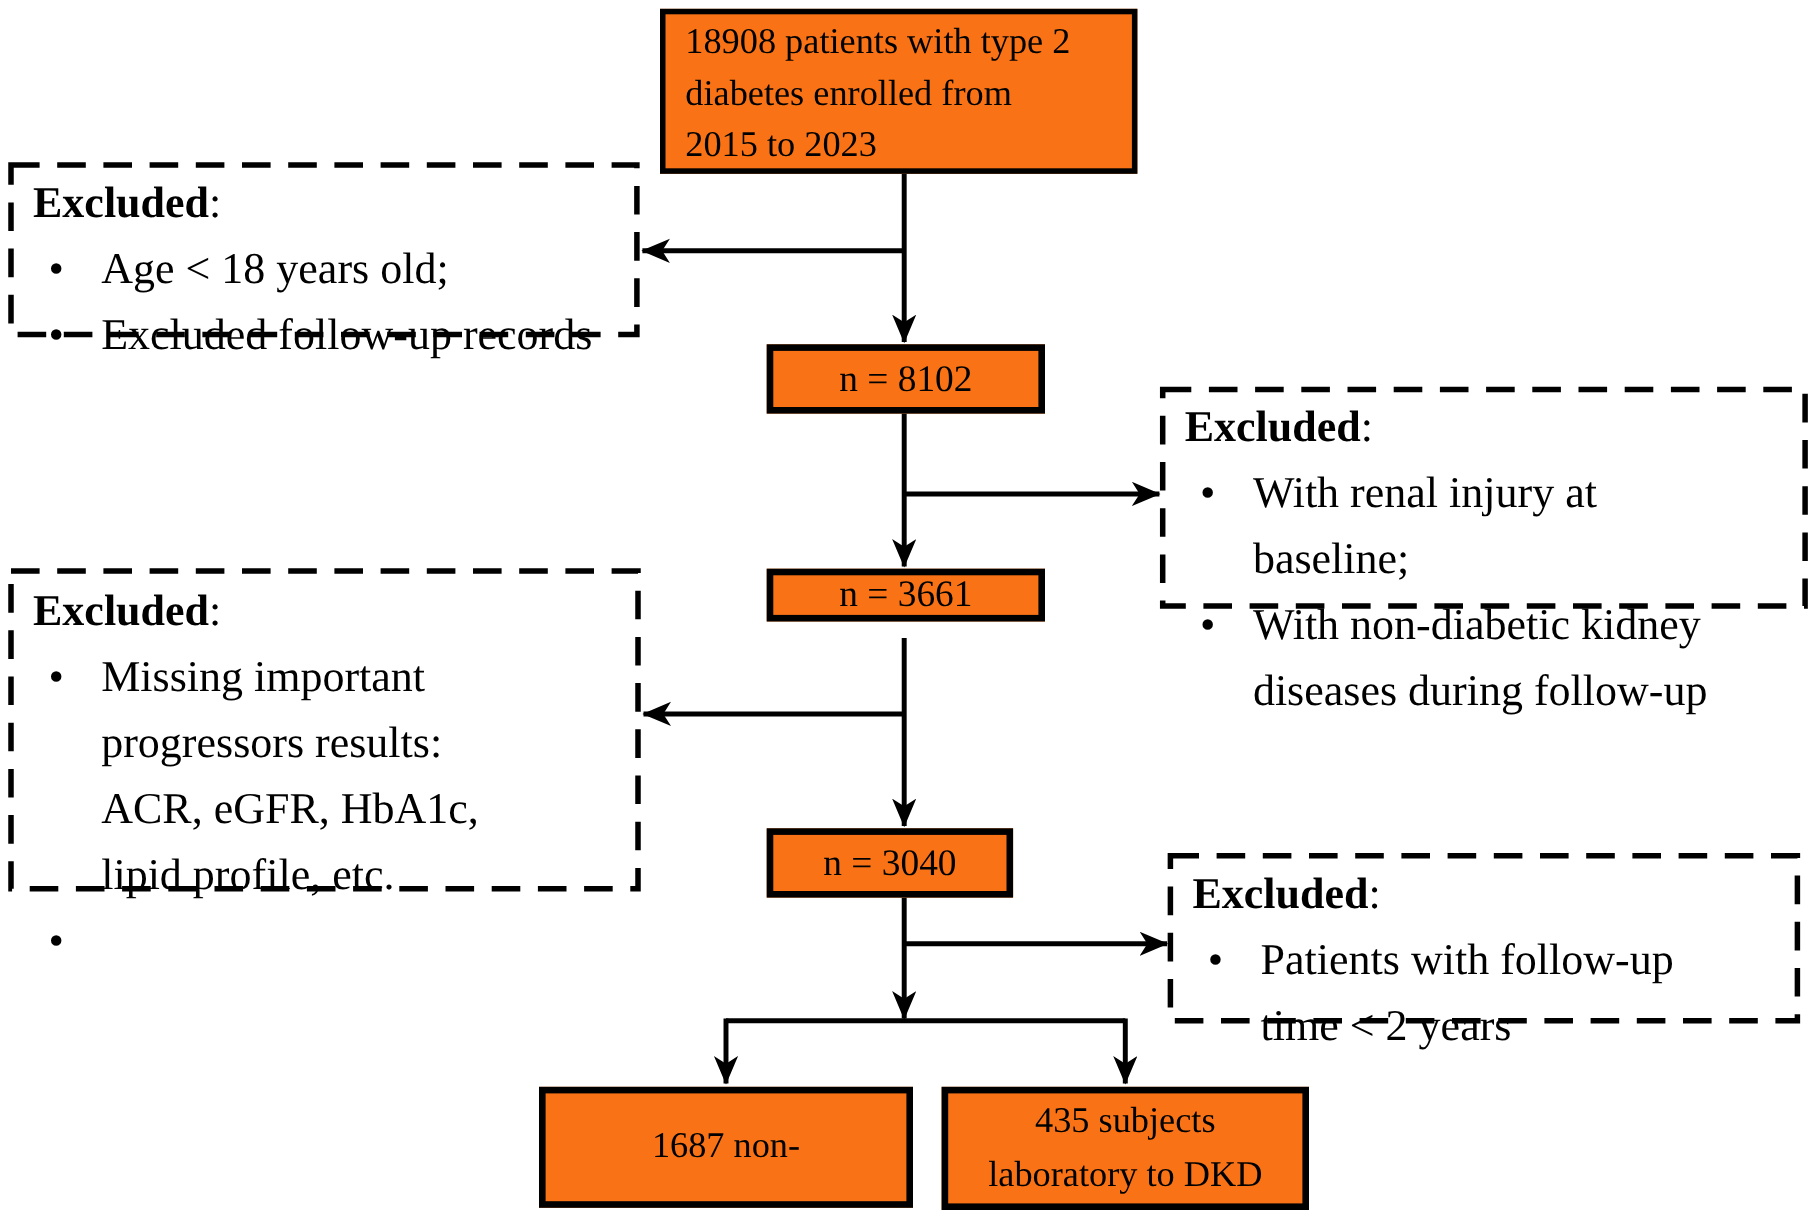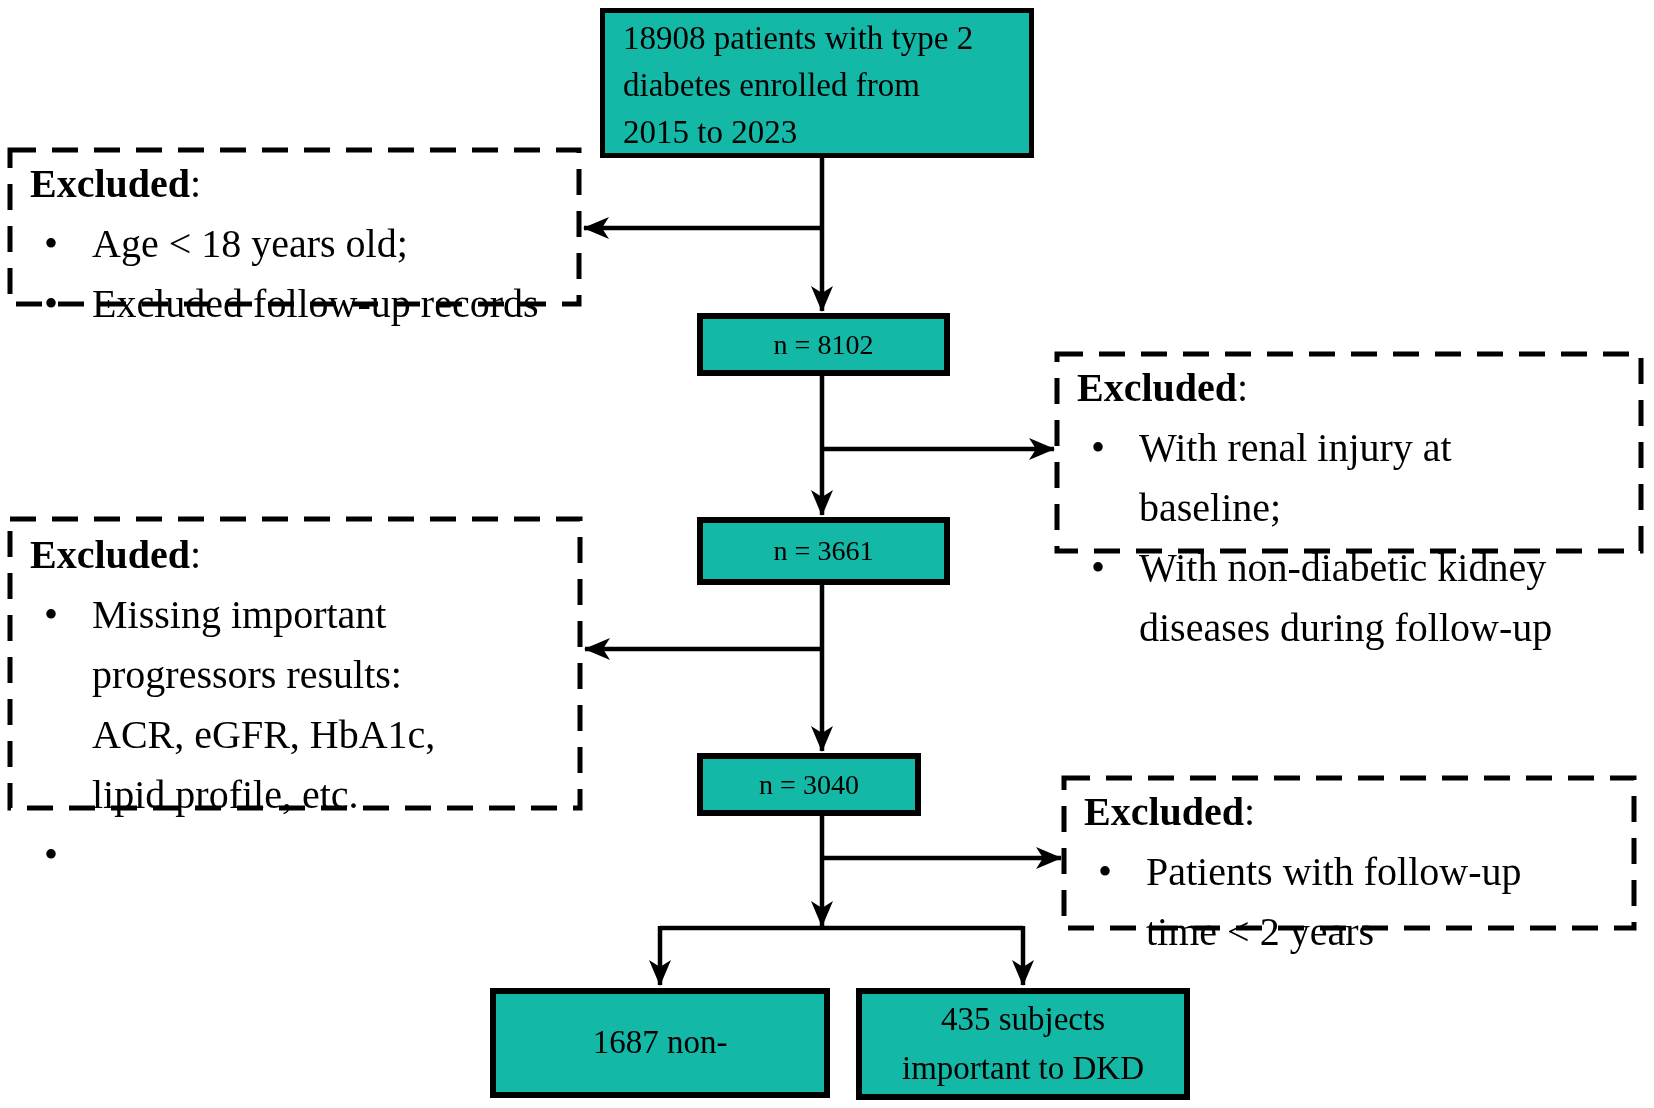--- a/index.html
+++ b/index.html
@@ -17,43 +17,43 @@
     overflow: hidden;
   }
   #connectors {
     position: absolute;
     left: 0; top: 0;
     width: 1654px; height: 1108px;
     z-index: 1;
   }
   .box {
     position: absolute;
-    background: #14b8a6;
+    background: #f97316;
     border: 5px solid #000000;
     box-sizing: border-box;
     z-index: 2;
   }
   .solid-thick { border-width: 6px; }
   .center-text {
     display: flex;
     flex-direction: column;
     align-items: center;
     justify-content: center;
     text-align: center;
   }
   .enrolled {
     left: 600px; top: 8px; width: 434px; height: 150px;
     font-size: 33px; line-height: 1.42;
     padding: 2px 10px 0 18px;
   }
   .nbox {
-    font-size: 28px;
+    font-size: 34px;
   }
   .n1 { left: 697px; top: 313px; width: 253px; height: 63px; }
-  .n2 { left: 697px; top: 517px; width: 253px; height: 68px; }
+  .n2 { left: 697px; top: 517px; width: 253px; height: 48px; }
   .n3 { left: 697px; top: 753px; width: 224px; height: 63px; }
   .outcome {
     font-size: 33px; line-height: 1.5; text-align: center;
   }
   .outcome1 { left: 490px; top: 988px; width: 340px; height: 110px; }
   .outcome2 { left: 856px; top: 988px; width: 334px; height: 112px; }
   .excluded {
     position: absolute;
     box-sizing: border-box;
     z-index: 2;
@@ -135,21 +135,21 @@
   </div>
   <div class="box solid-thick center-text nbox n3">
     <div>n = 3040</div>
   </div>
 
   <div class="box solid-thick center-text outcome outcome1">
     <div>1687 non-</div>
   </div>
   <div class="box solid-thick center-text outcome outcome2">
     <div>435 subjects</div>
-    <div>important to DKD</div>
+    <div>laboratory to DKD</div>
   </div>
 
   <div class="excluded ex1">
     <div class="ex-title">
       <span>Excluded</span><span class="colon">:</span>
     </div>
     <ul>
       <li>
         <span class="bullet">•</span>
         <span class="bullet-text">Age &lt; 18 years old;</span>

